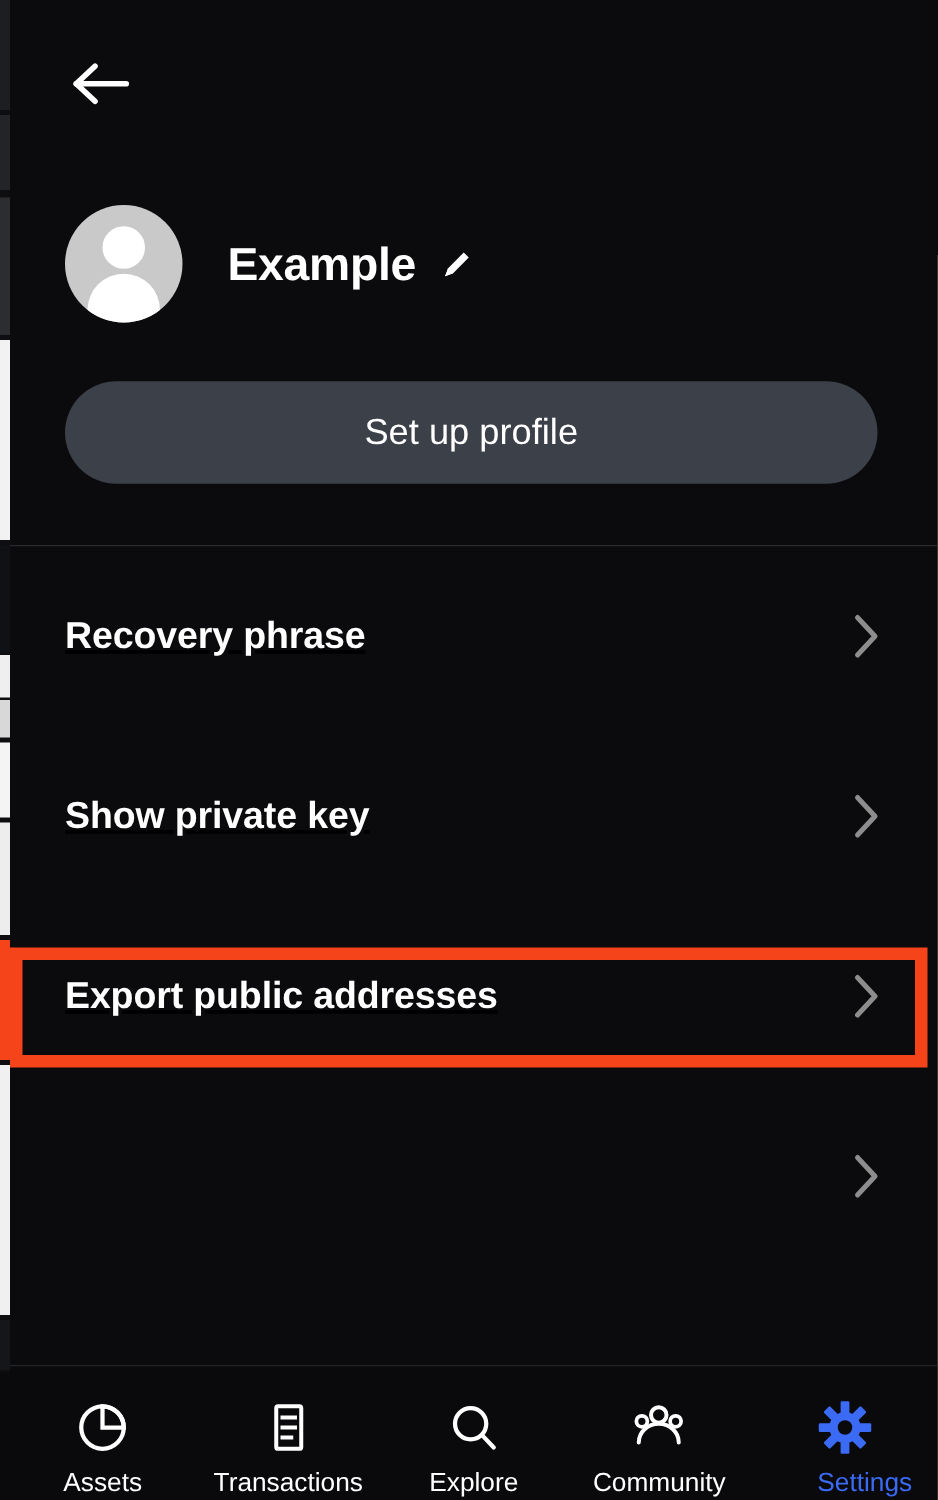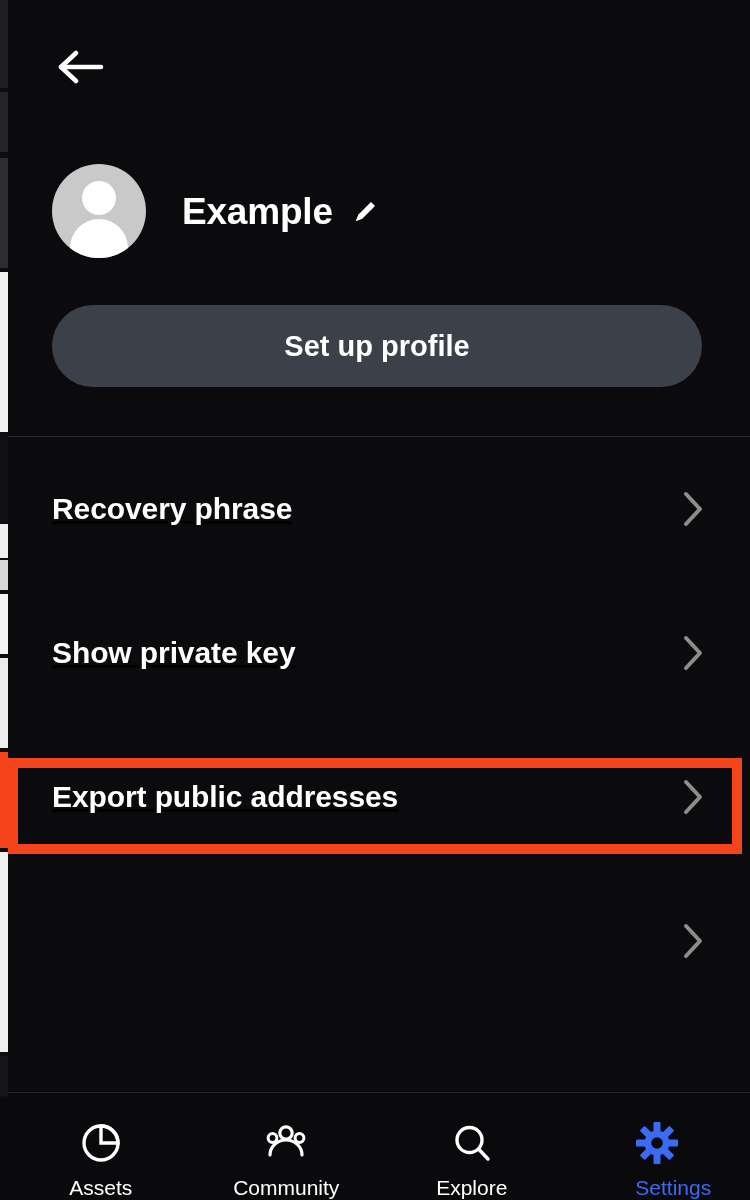--- a/index.html
+++ b/index.html
@@ -95,21 +95,21 @@
     cursor:pointer;
   }
 
   
   .setup-btn {
     position:absolute; left:44px; top:305px;
     width:650px; height:82px;
     border-radius:41px;
     background:#3b4049;
     display:flex; align-items:center; justify-content:center;
-    color:#ffffff; font-size:29px; font-weight:bold;
+    color:#ffffff; font-size:29px; font-weight:normal;
     cursor:pointer; border:none;
     font-family:"Liberation Sans", sans-serif;
   }
 
   .divider {
     position:absolute; left:0; top:436px;
     width:742px; height:1px;
     background:#2a2b2e;
   }
 
@@ -141,21 +141,21 @@
     z-index:30;
     pointer-events:none;
   }
 
   
   .bottom-nav {
     position:absolute; left:0; bottom:0;
     width:742px; height:108px;
     background:#0a0a0c;
     border-top:1px solid #232428;
-    display:flex; align-items:flex-end;
+    display:flex; align-items:center;
     padding-top:24px;
     z-index:20;
   }
   .nav-item {
     flex:1;
     display:flex; flex-direction:column;
     align-items:center; justify-content:flex-start;
     gap:10px;
     cursor:pointer;
   }
@@ -259,41 +259,52 @@
       <div class="nav-item">
         <span class="nav-icon">
           <svg width="42" height="42" viewBox="0 0 42 42" aria-hidden="true">
             <circle cx="21" cy="21" r="17" stroke="#ffffff" stroke-width="3.4" fill="none"></circle>
             <path d="M21 21 V4 A17 17 0 0 1 38 21 Z" fill="none" stroke="#ffffff" stroke-width="3.4"></path>
           </svg>
         </span>
         <span class="nav-label">Assets</span>
       </div>
 
+      <div class="nav-item">
+        <span class="nav-icon">
+          <svg width="42" height="42" viewBox="0 0 42 42" aria-hidden="true">
+            <rect x="11" y="4" width="20" height="34" rx="1.5" stroke="#ffffff" stroke-width="3.2" fill="none"></rect>
+            <path d="M16 13 H26" stroke="#ffffff" stroke-width="3.2" stroke-linecap="square"></path>
+            <path d="M16 21 H26" stroke="#ffffff" stroke-width="3.2" stroke-linecap="square"></path>
+            <path d="M16 29 H23" stroke="#ffffff" stroke-width="3.2" stroke-linecap="square"></path>
+          </svg>
+        </span>
+        <span class="nav-label">Transactions</span>
+      </div>
+
+      <div class="nav-item">
+        <span class="nav-icon">
+          <svg width="42" height="42" viewBox="0 0 42 42" aria-hidden="true">
+            <circle cx="18.5" cy="18" r="12.5" stroke="#ffffff" stroke-width="3.4" fill="none"></circle>
+            <path d="M28 27.5 L37 37" stroke="#ffffff" stroke-width="3.4" stroke-linecap="round"></path>
+          </svg>
+        </span>
+        <span class="nav-label">Explore</span>
+      </div>
 
       <div class="nav-item">
         <span class="nav-icon">
           <svg width="44" height="42" viewBox="0 0 44 42" aria-hidden="true">
             <circle cx="22" cy="11" r="6.2" stroke="#ffffff" stroke-width="3.2" fill="none"></circle>
             <circle cx="8.5" cy="16" r="4.4" stroke="#ffffff" stroke-width="3" fill="none"></circle>
             <circle cx="35.5" cy="16" r="4.4" stroke="#ffffff" stroke-width="3" fill="none"></circle>
             <path d="M6 33 A16 15 0 0 1 38 33" stroke="#ffffff" stroke-width="3.2" fill="none" stroke-linecap="round"></path>
           </svg>
         </span>
         <span class="nav-label">Community</span>
-      </div>
-
-      <div class="nav-item">
-        <span class="nav-icon">
-          <svg width="42" height="42" viewBox="0 0 42 42" aria-hidden="true">
-            <circle cx="18.5" cy="18" r="12.5" stroke="#ffffff" stroke-width="3.4" fill="none"></circle>
-            <path d="M28 27.5 L37 37" stroke="#ffffff" stroke-width="3.4" stroke-linecap="round"></path>
-          </svg>
-        </span>
-        <span class="nav-label">Explore</span>
       </div>
 
       <div class="nav-item active">
         <span class="nav-icon">
           <svg width="44" height="44" viewBox="0 0 44 44" aria-hidden="true">
             <g fill="#3b6bf5">
               <rect x="18.5" y="1" width="7" height="10" rx="1"></rect>
               <rect x="18.5" y="33" width="7" height="10" rx="1"></rect>
               <rect x="1" y="18.5" width="10" height="7" rx="1"></rect>
               <rect x="33" y="18.5" width="10" height="7" rx="1"></rect>

